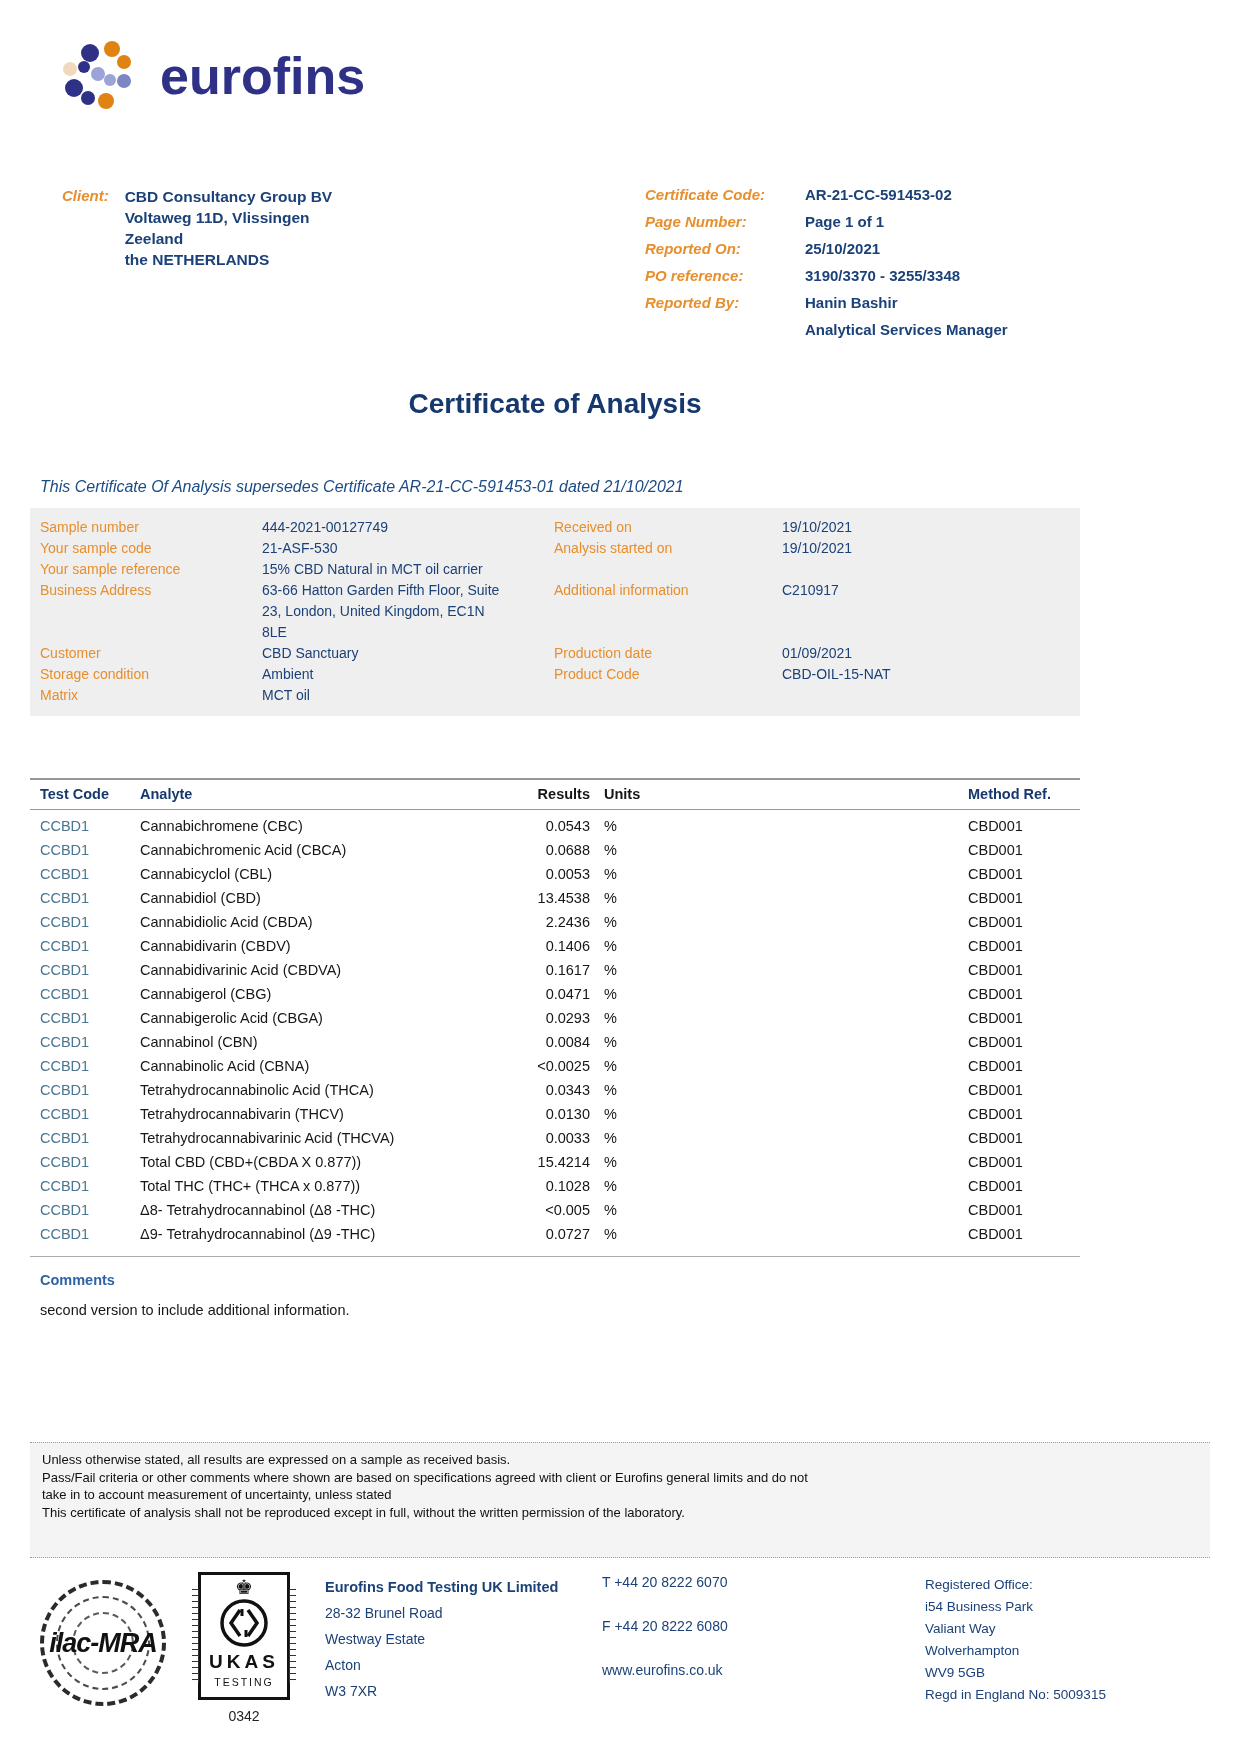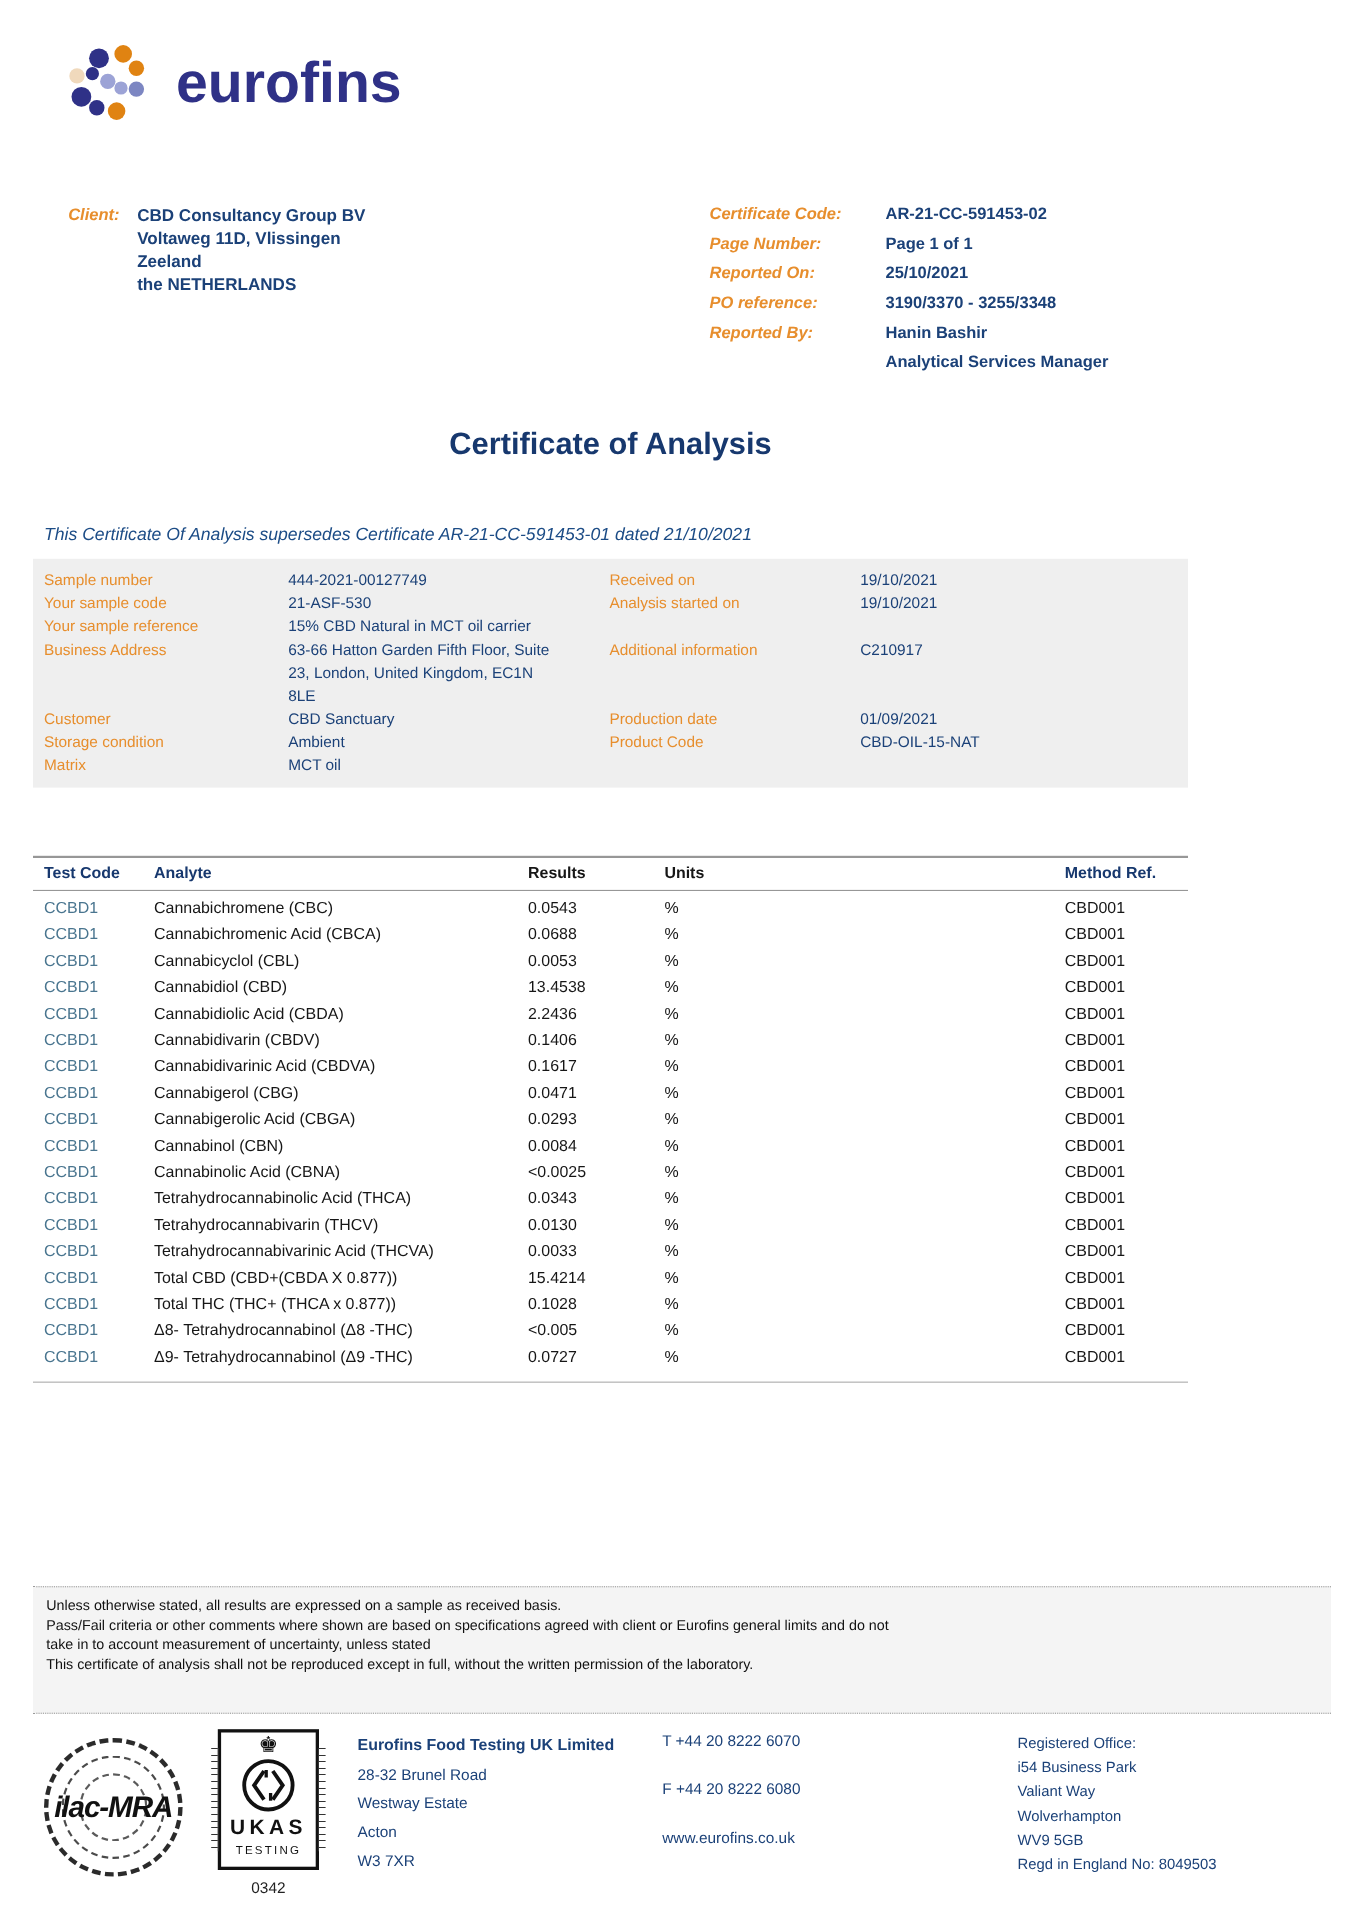--- a/index.html
+++ b/index.html
@@ -36,21 +36,21 @@
 
   
   .results{position:absolute;top:778px;left:30px;width:1050px;}
   .rgrid{display:grid;grid-template-columns:100px 340px 110px 52px 1fr 112px;padding-left:10px;}
   .rhead{border-top:2px solid #979797;border-bottom:1px solid #979797;padding:6px 0 7px 10px;
          font-size:14.5px;font-weight:bold;color:var(--navy-dark);}
   .rbody{margin-top:8px;}
   .rrow{height:24px;align-items:baseline;font-size:14.5px;}
   .c-code{color:var(--steel);}
   .c-analyte{color:var(--ink);}
-  .c-result{color:var(--ink);text-align:left;}
+  .c-result{color:var(--ink);text-align:right;}
   .c-units{color:var(--ink);padding-left:14px;}
   .c-method{color:var(--ink);}
   .rb{border-bottom:1px solid #ABABAB;margin-top:6px;}
 
   
   .comments{position:absolute;top:1272px;left:40px;}
   .comments-h{font-size:14.5px;font-weight:bold;color:#2F62A6;}
   .comments-t{font-size:14.5px;color:var(--ink);margin-top:14px;}
 
   
@@ -384,20 +384,24 @@
           <div class="c-result">0.0727</div>
           <div class="c-units">%</div>
           <div></div>
           <div class="c-method">CBD001</div>
         </div>
 
     </div>
     <div class="rb"></div>
   </section>
 
+  <section class="comments">
+    <div class="comments-h">Comments</div>
+    <div class="comments-t">second version to include additional information.</div>
+  </section>
 
   <section class="disclaimer">
     <div class="disc-lines">
 
 
         <div>Unless otherwise stated, all results are expressed on a sample as received basis.</div>
 
         <div>Pass/Fail criteria or other comments where shown are based on specifications agreed with client or Eurofins general limits and do not take in to account measurement of uncertainty, unless stated</div>
 
         <div>This certificate of analysis shall not be reproduced except in full, without the written permission of the laboratory.</div>
@@ -450,18 +454,18 @@
         <div>Registered Office:</div>
 
         <div>i54 Business Park</div>
 
         <div>Valiant Way</div>
 
         <div>Wolverhampton</div>
 
         <div>WV9 5GB</div>
 
-        <div>Regd in England No: 8049503</div>
+        <div>Regd in England No: 5009315</div>
 
     </div>
   </footer>
 
 </div>
 
 </body></html>

